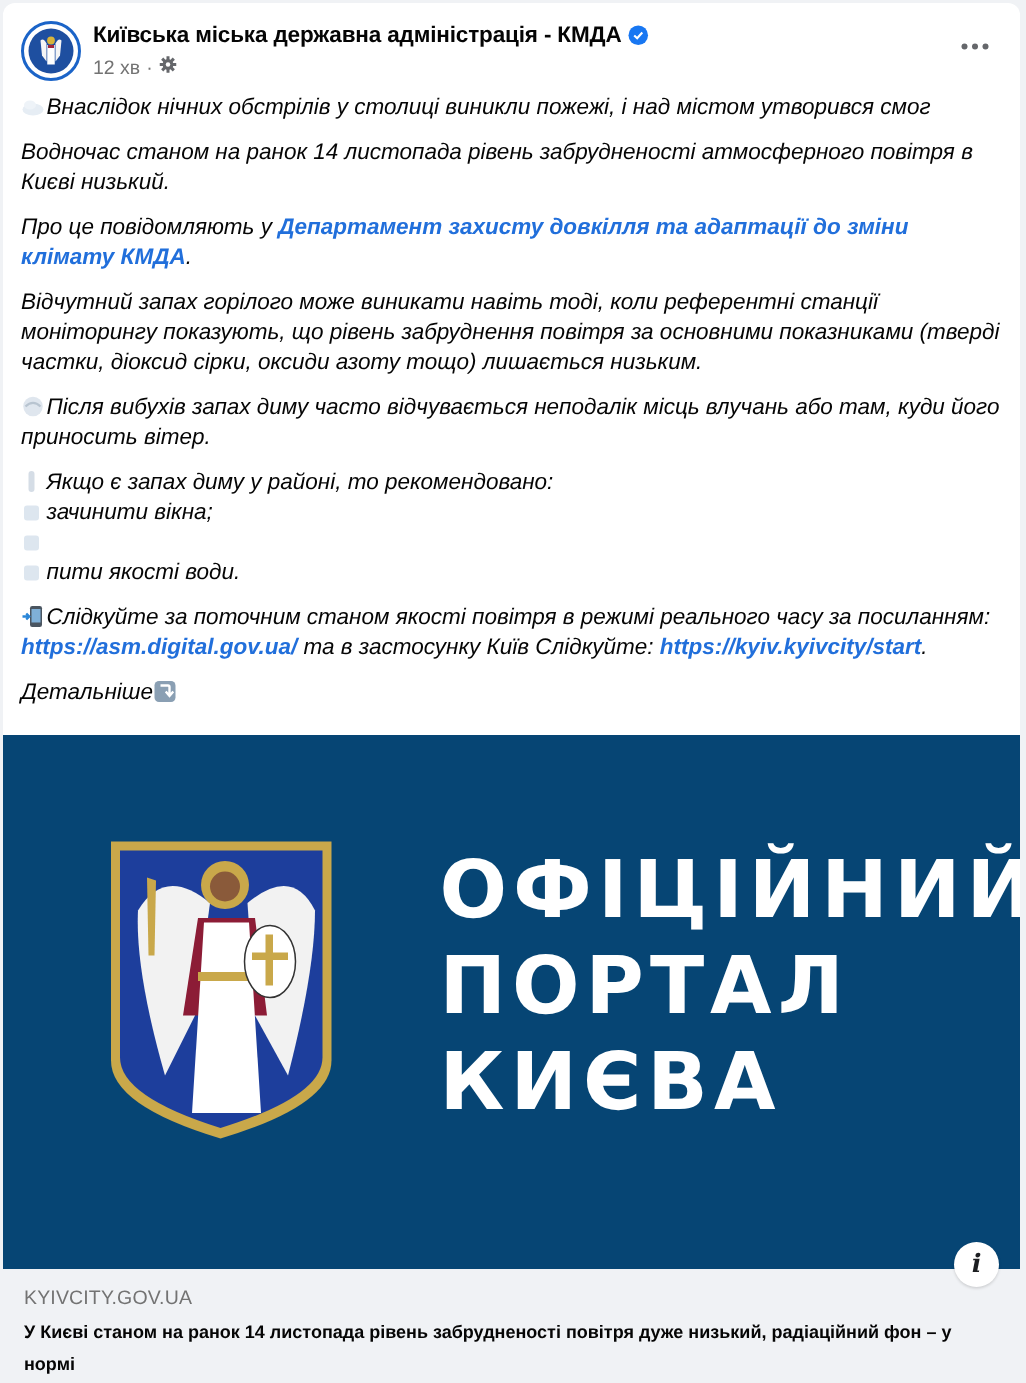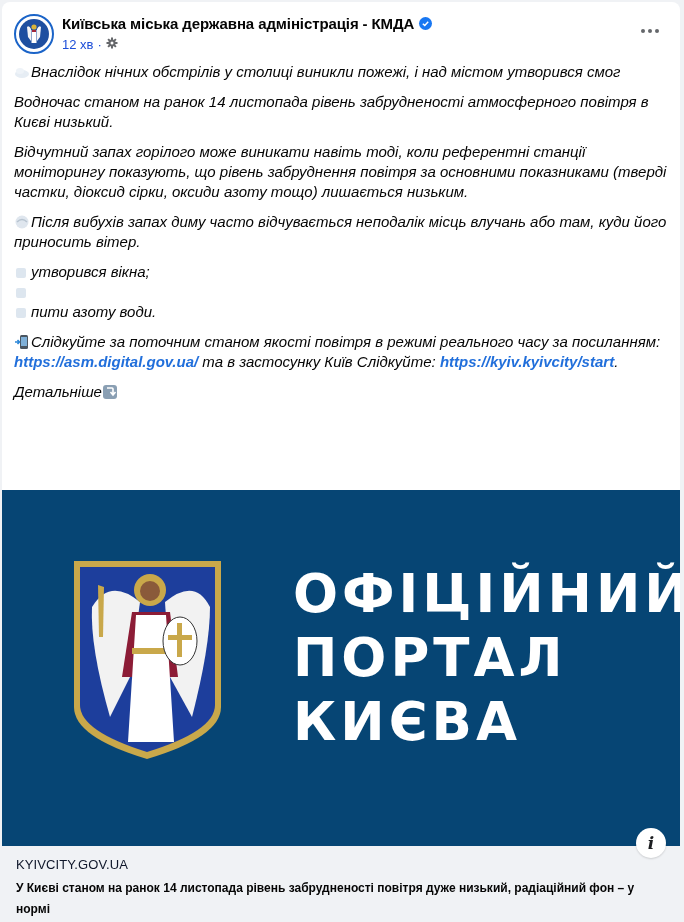--- a/index.html
+++ b/index.html
@@ -13,39 +13,39 @@
   .avatar {
     position: absolute; left: 12px; top: 12px; width: 40px; height: 40px; border-radius: 50%;
     background: #ffffff; border: 2px solid #1b64c8; display: flex; align-items: center; justify-content: center;
   }
   .avatar-inner { width: 30px; height: 30px; border-radius: 50%; background: #1e4fa0; display:flex; align-items:center; justify-content:center; }
   .page-name {
     position: absolute; left: 60px; top: 13px; font-size: 15px; font-weight: bold; color: #050505;
     display: flex; align-items: center; gap: 5px; letter-spacing: -0.1px;
   }
   .verified { width: 13px; height: 13px; border-radius: 50%; background: #1877f2; display: inline-flex; align-items: center; justify-content: center; }
-  .meta { position: absolute; left: 60px; top: 35px; font-size: 13px; color: #1d4ed8; display: flex; align-items: center; gap: 4px; }
+  .meta { position: absolute; left: 60px; top: 35px; font-size: 13px; color: #737373; display: flex; align-items: center; gap: 4px; }
   .more { position: absolute; right: 18px; top: 22px; width: 24px; height: 14px; display:flex; align-items:center; justify-content:center; gap: 3px; cursor: pointer; }
   .more span { width: 4px; height: 4px; border-radius: 50%; background: #65676b; display:block; }
   .body-text { position: absolute; left: 12px; top: 60px; width: 654px; font-size: 15px; line-height: 20px; color: #050505; font-style: italic; }
   .para { margin-bottom: 10px; }
   .link { color: #216fdb; font-weight: bold; text-decoration: none; cursor: pointer; }
   .emoji { display: inline-block; width: 16px; height: 16px; vertical-align: -3px; margin-right: 1px; }
   .bullet { display: inline-block; width: 10px; height: 10px; background: #dde6ef; border-radius: 2px; vertical-align: -1px; margin-right: 5px; margin-left: 2px; }
   .excl { display: inline-block; width: 4px; height: 14px; background: #d5dde6; border-radius: 2px; vertical-align: -2px; margin-right: 8px; margin-left: 5px; }
   .banner {
     position: absolute; left: 0; top: 488px; width: 678px; height: 356px; background: #064574;
   }
   .portal-text {
     position: absolute; left: 291px; top: 560px; color: #ffffff; font-size: 53px; font-weight: bold;
     line-height: 64px; letter-spacing: 4px; font-family: "DejaVu Sans", sans-serif;
   }
   .coat { position: absolute; left: 68px; top: 555px; width: 155px; height: 205px; }
   .preview { position: absolute; left: 0; top: 844px; width: 678px; height: 90px; background: #f0f2f5; cursor: pointer; }
-  .domain-text { position: absolute; left: 14px; top: 11px; font-size: 13px; color: #0f172a; text-transform: uppercase; letter-spacing: 0.1px; }
+  .domain-text { position: absolute; left: 14px; top: 11px; font-size: 13px; color: #737373; text-transform: uppercase; letter-spacing: 0.1px; }
   .preview-title { position: absolute; left: 14px; top: 32px; width: 640px; font-size: 12px; font-weight: bold; line-height: 21px; color: #050505; }
   .info-btn {
     position: absolute; left: 634px; top: 826px; width: 30px; height: 30px; border-radius: 50%;
     background: #ffffff; box-shadow: 0 1px 2px rgba(0,0,0,0.15); display:flex; align-items:center; justify-content:center;
     font-family: "DejaVu Serif", serif; font-style: italic; font-weight: bold; font-size: 17px; color: #1c1e21; cursor: pointer;
   }
 </style>
 </head>
 <body>
 
@@ -96,33 +96,37 @@
   <div class="body-text">
     <p class="para">
       <span class="emoji">
         <svg width="16" height="16" viewBox="0 0 16 16">
             <ellipse cx="8" cy="10" rx="7" ry="4" fill="#e6edf4"></ellipse>
             <ellipse cx="6" cy="7" rx="4" ry="3" fill="#eef3f8"></ellipse>
           </svg>
       </span><span>Внаслідок нічних обстрілів у столиці виникли пожежі, і над містом утворився смог</span>
     </p>
     <p class="para">Водночас станом на ранок 14 листопада рівень забрудненості атмосферного повітря в Києві низький.</p>
+    <p class="para">
+      <span> Про це повідомляють у </span><a class="link">Департамент захисту довкілля та адаптації до зміни клімату КМДА</a><span>.</span>
+    </p>
     <p class="para">Відчутний запах горілого може виникати навіть тоді, коли референтні станції моніторингу показують, що рівень забруднення повітря за основними показниками (тверді частки, діоксид сірки, оксиди азоту тощо) лишається низьким.</p>
     <p class="para">
       <span class="emoji">
         <svg width="16" height="16" viewBox="0 0 16 16">
             <circle cx="8" cy="8" r="6.5" fill="#dfe6ee"></circle>
             <path d="M3 8 Q8 3 13 8" stroke="#b8c4d0" stroke-width="1.5" fill="none"></path>
           </svg>
       </span><span>Після вибухів запах диму часто відчувається неподалік місць влучань або там, куди його приносить вітер.</span>
     </p>
     <div class="para">
-      <div><span class="bullet"></span><span>утворився вікна;</span></div>
+      <div><span class="excl"></span><span>Якщо є запах диму у районі, то рекомендовано:</span></div>
+      <div><span class="bullet"></span><span>зачинити вікна;</span></div>
       <div><span class="bullet"></span></div>
-      <div><span class="bullet"></span><span>пити азоту води.</span></div>
+      <div><span class="bullet"></span><span>пити якості води.</span></div>
     </div>
     <p class="para">
       <span class="emoji">
         <svg width="16" height="16" viewBox="0 0 16 16">
             <rect x="6" y="1" width="8" height="14" rx="1.5" fill="#4a5560"></rect>
             <rect x="7" y="3" width="6" height="9" fill="#7fb0d8"></rect>
             <path d="M1 8 L5 8 M3.5 6 L5.5 8 L3.5 10" stroke="#2a86d8" stroke-width="1.6" fill="none"></path>
           </svg>
       </span><span>Слідкуйте за поточним станом якості повітря в режимі реального часу за посиланням: </span><a class="link">https://asm.digital.gov.ua/</a><span> та в застосунку Київ Слідкуйте: </span><a class="link">https://kyiv.kyivcity/start</a><span>.</span>
     </p>

